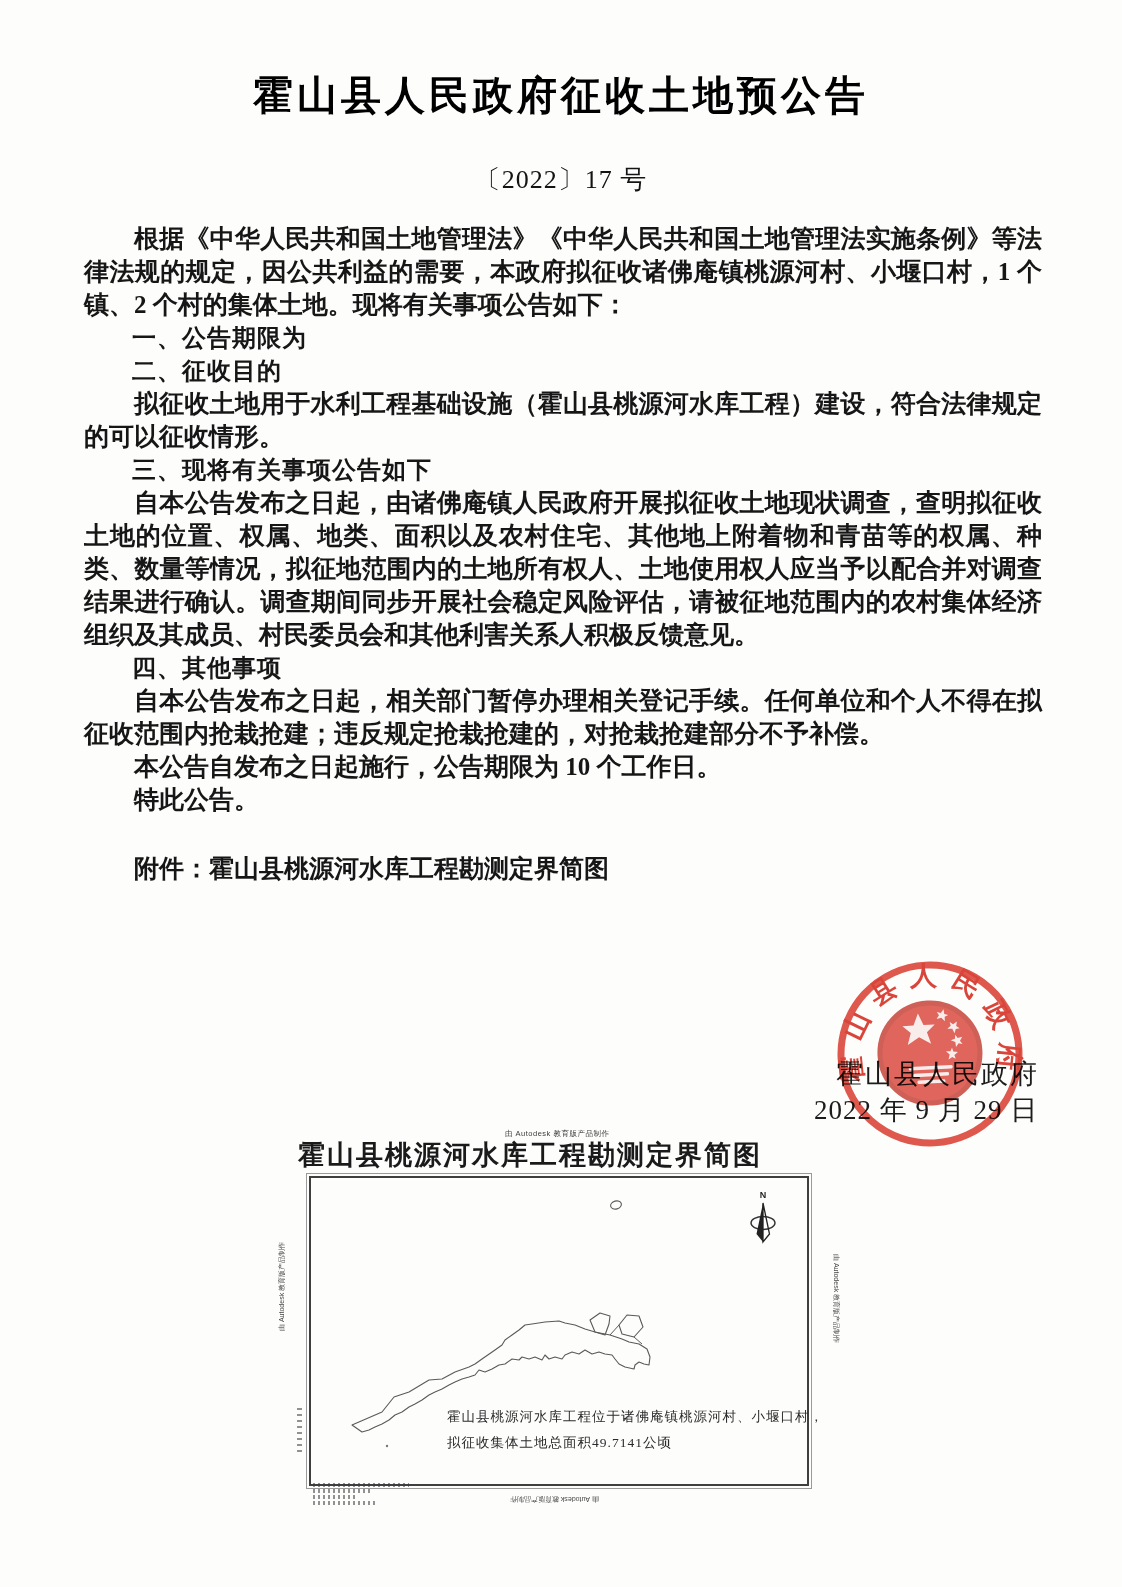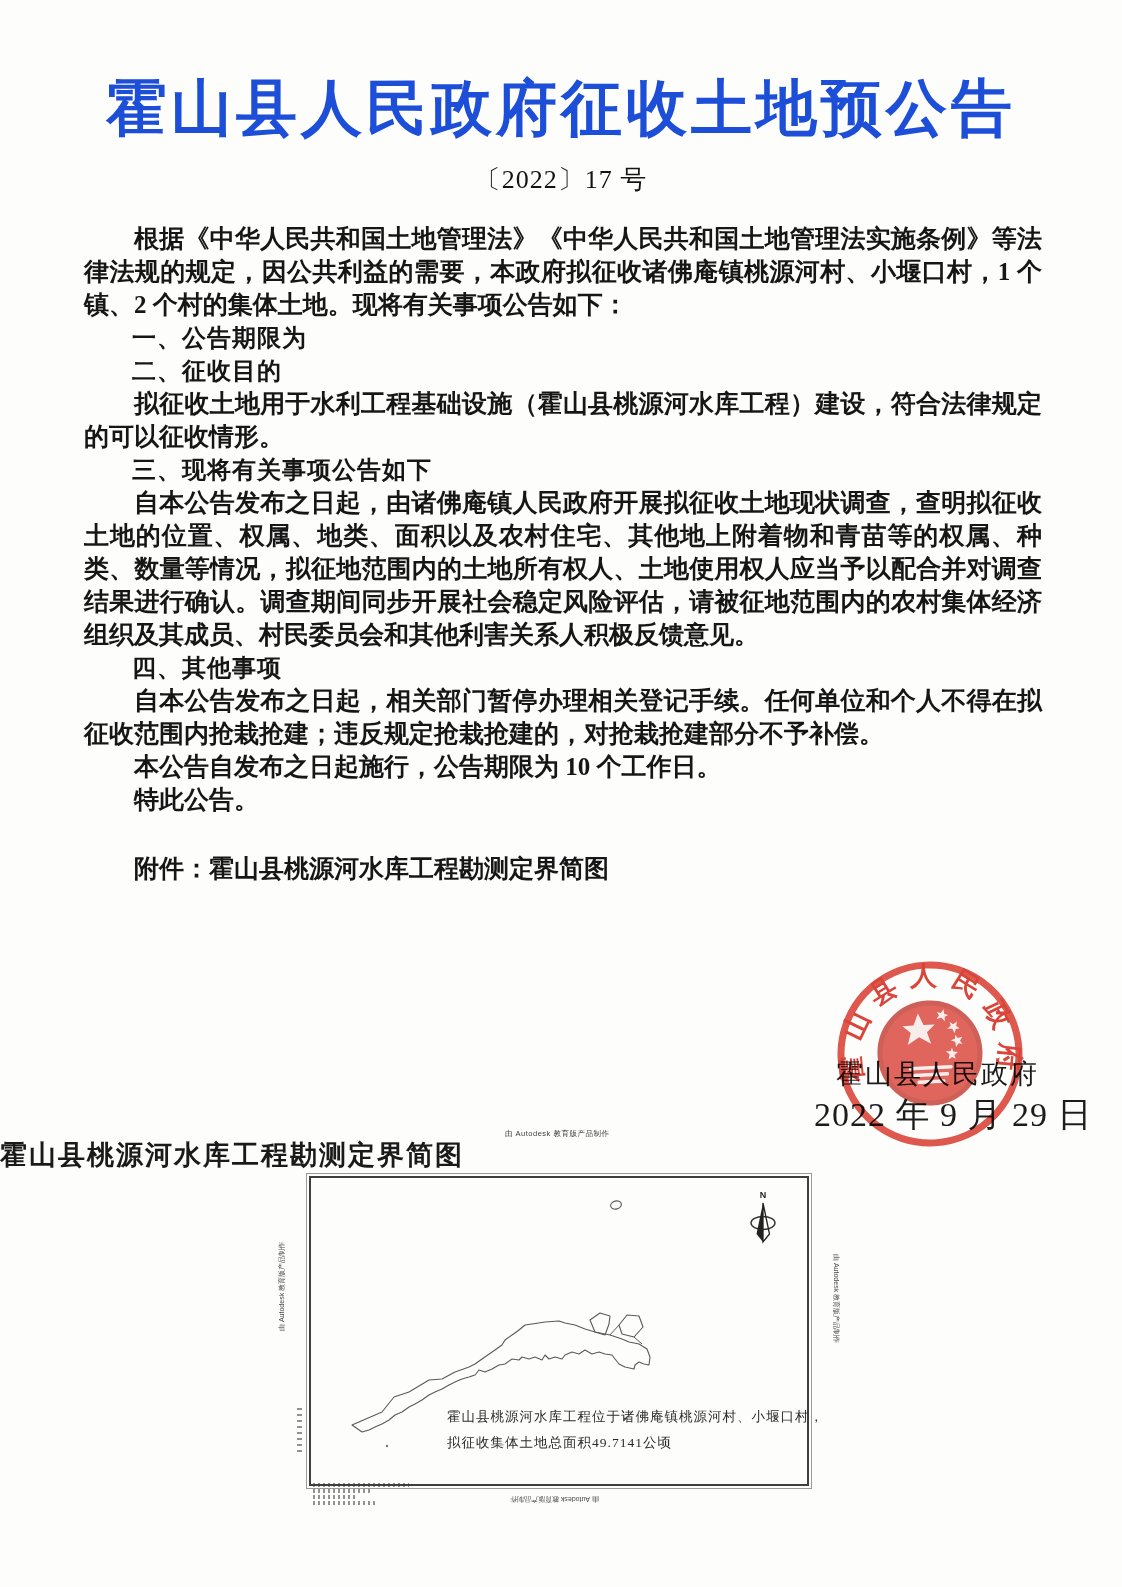--- a/index.html
+++ b/index.html
@@ -4,22 +4,22 @@
 <style>
   html,body{margin:0;padding:0;background:#e8e8e8;}
   #page{
     position:relative; width:1122px; height:1587px; margin:0 auto;
     background:#fdfdfc; color:#141414; overflow:hidden;
     font-family:"Liberation Serif","DejaVu Serif",serif;
   }
   
   .doc-title{
     position:absolute; left:0; top:68px; width:100%;
-    text-align:center; font-size:61px; font-weight:900;
-    letter-spacing:4px; color:#1d4ed8;
+    text-align:center; font-size:40px; font-weight:900;
+    letter-spacing:4px; color:#000000;
     font-family:"Liberation Serif","DejaVu Serif",serif;
   }
   .doc-number{
     position:absolute; left:0; top:162px; width:100%;
     text-align:center; font-size:26px; letter-spacing:1px;
   }
   
   .body-block{
     position:absolute; left:84px; top:222px; width:958px;
     font-size:25px; line-height:33px; text-align:justify;
@@ -32,34 +32,34 @@
     letter-spacing:1px; font-size:24px;
   }
   .attachment{margin-top:36px !important;}
   
   .sig-issuer{
     position:absolute; left:836px; top:1056px; width:200px;
     font-size:27px; letter-spacing:2px; white-space:nowrap; color:#1c1c1c;
   }
   .sig-date{
     position:absolute; left:814px; top:1092px; width:230px;
-    font-size:34px; letter-spacing:1px; white-space:nowrap; color:#1c1c1c;
+    font-size:27px; letter-spacing:1px; white-space:nowrap; color:#1c1c1c;
   }
   .seal{
     position:absolute; left:834px; top:958px; width:192px; height:192px;
     mix-blend-mode:multiply; opacity:.93; transform:rotate(-3deg);
   }
   
   .map-maker-top{
     position:absolute; left:505px; top:1129px; font-size:7.5px;
     color:#3c3c3c; letter-spacing:.5px; white-space:nowrap;
     font-family:"Liberation Sans","DejaVu Sans",sans-serif;
   }
   .map-title{
-    position:absolute; left:0; top:1137px; width:1060px; text-align:left;
+    position:absolute; left:0; top:1137px; width:1060px; text-align:center;
     font-size:27px; font-weight:bold; letter-spacing:2px;
     font-family:"Liberation Sans","DejaVu Sans",sans-serif; color:#1a1a1a;
   }
   .map-box{
     position:absolute; left:309px; top:1176px; width:496px; height:306px;
     border:2px solid #3f3f3f; outline:1px solid #9a9a9a; outline-offset:2px;
     background:#fdfdfc;
   }
   .map-note{
     position:absolute; white-space:nowrap; color:#2b2b2b;

